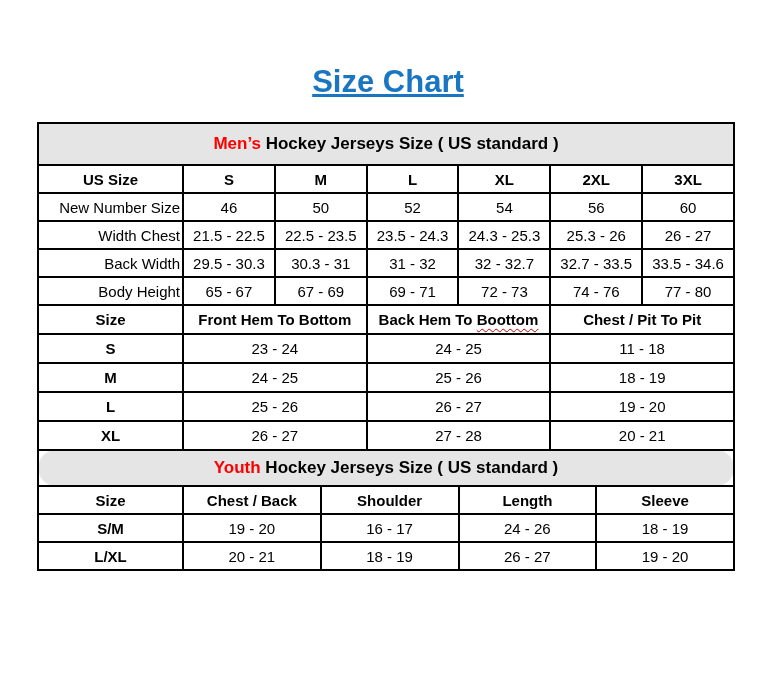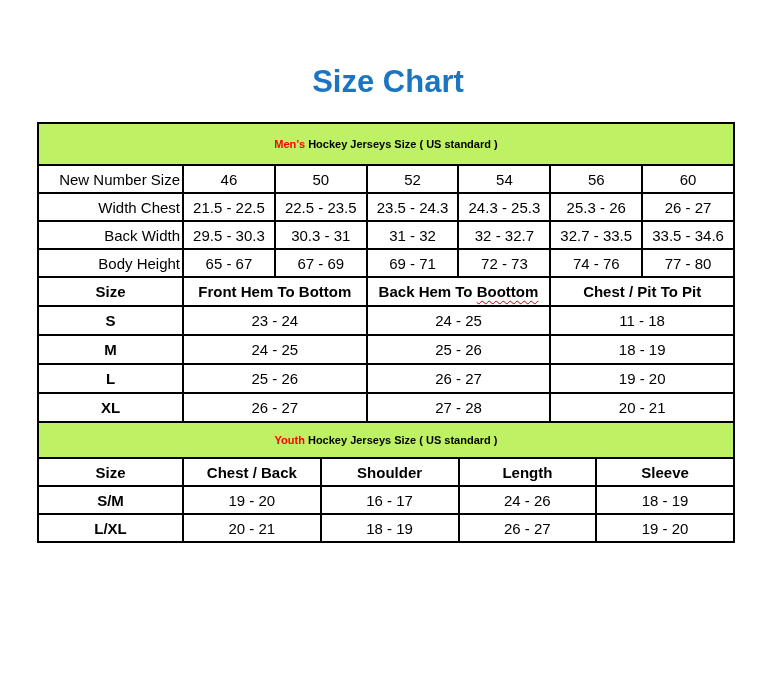--- a/index.html
+++ b/index.html
@@ -2,44 +2,44 @@
 <html><head>
 <meta charset="utf-8">
 <style>
   html,body{margin:0;padding:0;}
   body{
     width:776px;height:692px;position:relative;background:#ffffff;overflow:hidden;
     font-family:"Liberation Sans","DejaVu Sans",sans-serif;color:#000;
   }
   .page-title{
     position:absolute;top:64px;left:0;width:776px;text-align:center;
-    font-size:31px;font-weight:bold;letter-spacing:0px;color:#1b76c2;
+    font-size:31px;font-weight:bold;letter-spacing:0px;color:#1b76c2;text-decoration:underline;
   }
   .chart-wrap{position:absolute;left:37px;top:122px;width:698px;}
   table.size-table{
     width:698px;border-collapse:collapse;table-layout:fixed;
     border:2px solid #000;background:#fff;
   }
   table.size-table + table.size-table{margin-top:-2px;}
   .size-table td,.size-table th{
     border:2px solid #000;text-align:center;vertical-align:middle;
     padding:0 2px;overflow:hidden;white-space:nowrap;
   }
   .size-table th{font-size:15px;font-weight:bold;}
   .size-table td{font-size:15px;font-weight:normal;}
   tr.band td{
-    background:#bef264;font-size:11px;font-weight:bold;height:40px;
+    background:#e5e5e5;font-size:17px;font-weight:bold;height:40px;
   }
   .sec2 tr.band td{height:34px;}
   .sec0 th,.sec0 td{height:26px;}
   .sec1 th,.sec1 td{height:27px;}
   .sec2 th,.sec2 td{height:26px;}
   tr.band td{height:40px;} 
   .sec0 tr.band td,.sec1 tr.band td{height:40px;}
-  .sec2 tr.band td{height:34px;}
+  .sec2 tr.band td{height:34px;border-radius:18px;}
   .red{color:#ff0000;}
   .boldlabels td.rowlabel{font-weight:bold;}
   .sec0 td.rowlabel{font-weight:normal;text-align:right;}
   col.c0{width:145px;}
   .wavy{
     text-decoration:underline;
     text-decoration-style:wavy;
     text-decoration-color:#bf0000;
     text-decoration-thickness:1px;
     text-underline-offset:3px;
@@ -59,20 +59,29 @@
         <col>
         <col>
         <col>
         <col>
         <col>
       </colgroup>
     <thead>
       <tr class="band">
         <td colspan="7"><span class="red">Men’s</span> <span>Hockey Jerseys Size ( US standard )</span></td>
       </tr>
+      <tr class="cols">
+          <th>US Size</th>
+          <th>S</th>
+          <th>M</th>
+          <th>L</th>
+          <th>XL</th>
+          <th>2XL</th>
+          <th>3XL</th>
+        </tr>
     </thead>
     <tbody>
         <tr>
           <td class="rowlabel">New Number Size</td>
           <td>46</td>
           <td>50</td>
           <td>52</td>
           <td>54</td>
           <td>56</td>
           <td>60</td>

